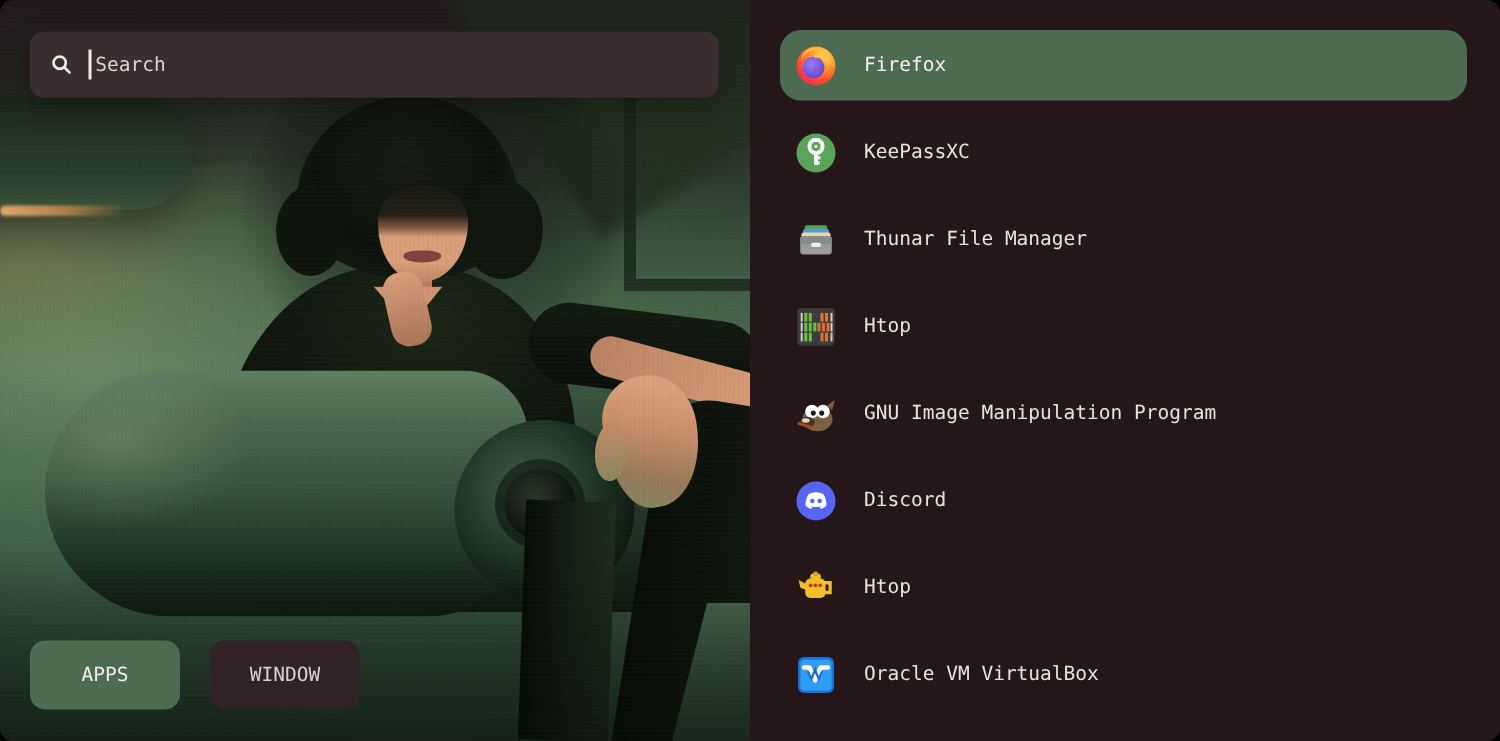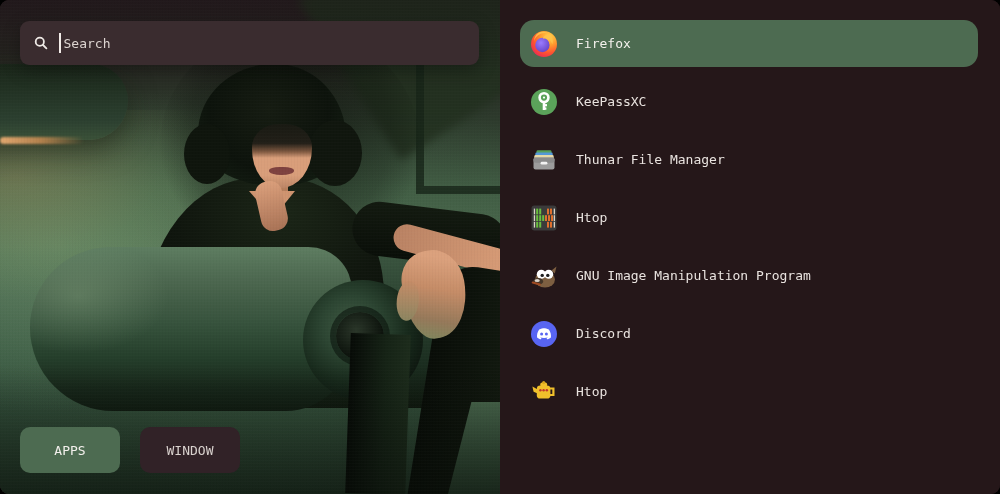--- a/index.html
+++ b/index.html
@@ -292,14 +292,25 @@
             <g fill="#c2372c">
               <circle cx="10.4" cy="12.2" r="1.25"></circle>
               <circle cx="13.6" cy="12.2" r="1.25"></circle>
               <circle cx="16.8" cy="12.2" r="1.25"></circle>
             </g>
           </svg>
         </span>
     <span class="app-label">Htop</span>
   </div>
 
+  <div class="app-row">
+    <span class="app-icon">
+          <svg viewBox="0 0 28 28">
+            <rect x="2" y="2" width="24" height="24" rx="4" fill="#1a6fd4"></rect>
+            <rect x="3.6" y="3.6" width="20.8" height="20.8" rx="2.6" fill="#2e9df5"></rect>
+            <path d="M6 9 L9.8 9 L13.4 17.6 L17 9 L22 9" fill="none" stroke="#fff" stroke-width="3" stroke-linejoin="round" stroke-linecap="round"></path>
+            <path d="M8.6 11.6 l2.4 5 l2.4 -6 l2.4 6 l2.2 -5" fill="none" stroke="#1a6fd4" stroke-width="1.5"></path>
+          </svg>
+        </span>
+    <span class="app-label">Oracle VM VirtualBox</span>
+  </div>
 </div>
 </div>
 
 </body></html>

